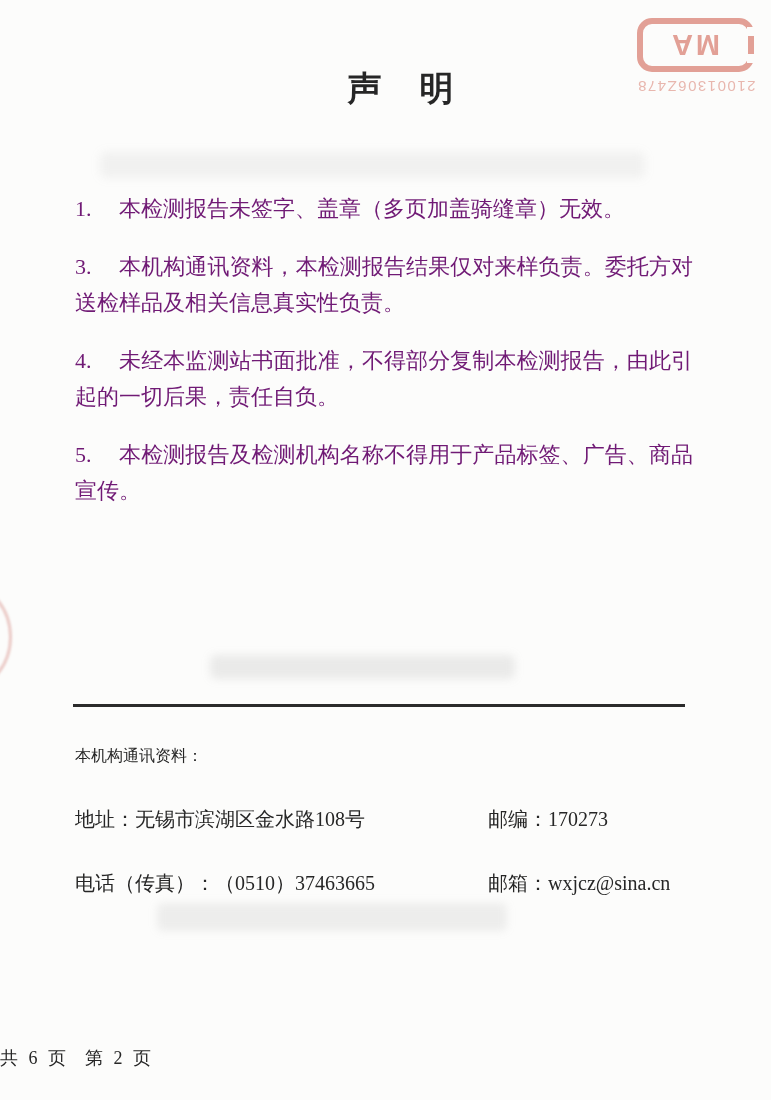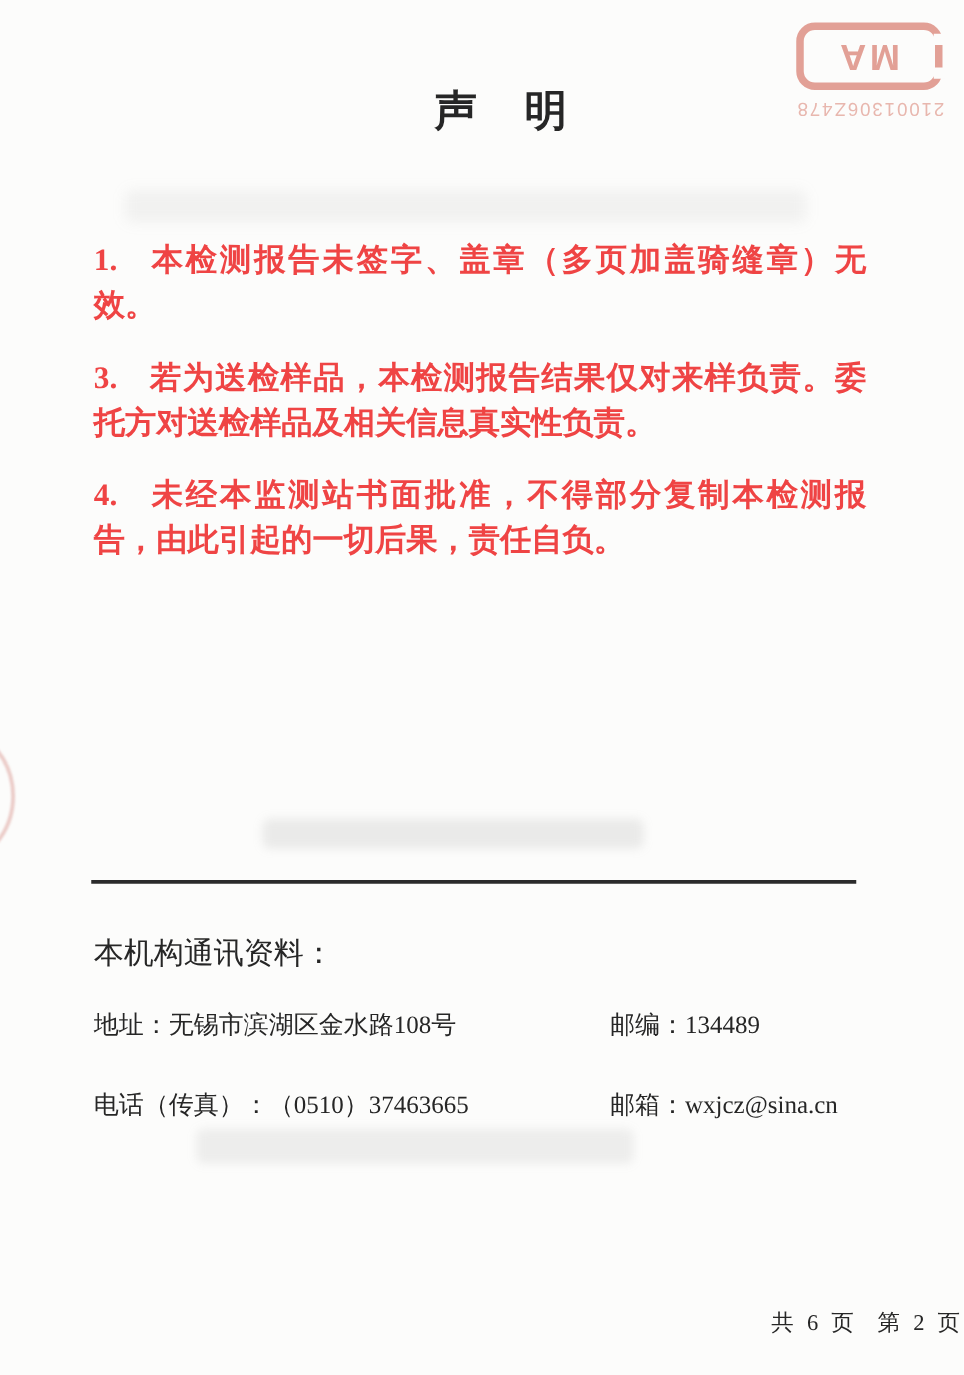--- a/index.html
+++ b/index.html
@@ -88,55 +88,54 @@
     color: #262626;
     letter-spacing: 2px;
     margin-left: 16px;
   }
 
   
   .statements {
     position: absolute;
     top: 191px; left: 75px;
     width: 618px;
-    font-size: 25px;
+    font-size: 22px;
     line-height: 36px;
     text-align: justify;
-    color: #ef4444;
-    font-weight: bold;
+    color: #701a75;
   }
   .stmt { margin: 0 0 22px 0; }
   .stmt .num { display: inline-block; width: 44px; }
 
   
   .divider {
     position: absolute;
     top: 704px; left: 73px;
     width: 612px; height: 3px;
     background: #2b2b2b;
   }
 
   
   .contact-heading {
     position: absolute;
     top: 746px; left: 75px;
-    font-size: 24px;
+    font-size: 16px;
     color: #262626;
   }
   .contact-row { position: absolute; left: 0; width: 100%; font-size: 20px; color: #262626; }
   .row-1 { top: 806px; }
   .row-2 { top: 870px; }
   .c-left  { position: absolute; left: 75px; white-space: nowrap; }
   .c-right { position: absolute; left: 488px; white-space: nowrap; }
 
   
   .page-footer {
     position: absolute;
     top: 1046px; left: 0; width: 100%;
-    text-align: right;
+    text-align: left;
     font-size: 18px;
     letter-spacing: 3px;
     color: #262626;
   }
   .footer-gap { display: inline-block; width: 16px; }
 </style>
 </head>
 <body>
 
 <div class="page">
@@ -153,31 +152,32 @@
   <div class="left-arc"></div>
 
   <div class="ghost ghost-1"></div>
   <div class="ghost ghost-2"></div>
   <div class="ghost ghost-3"></div>
 
   <h1 class="title">声　明</h1>
 
   <div class="statements">
     <p class="stmt"><span class="num">1.</span><span class="txt">本检测报告未签字、盖章（多页加盖骑缝章）无效。</span></p>
-    <p class="stmt"><span class="num">3.</span><span class="txt">若为送检样品，本检测报告结果仅对来样负责。委托方对送检样品及相关信息真实性负责。</span></p>
+    <p class="stmt"><span class="num">3.</span><span class="txt">本机构通讯资料，本检测报告结果仅对来样负责。委托方对送检样品及相关信息真实性负责。</span></p>
     <p class="stmt"><span class="num">4.</span><span class="txt">未经本监测站书面批准，不得部分复制本检测报告，由此引起的一切后果，责任自负。</span></p>
+    <p class="stmt"><span class="num">5.</span><span class="txt">本检测报告及检测机构名称不得用于产品标签、广告、商品宣传。</span></p>
   </div>
 
   <div class="divider"></div>
 
   <div class="contact-heading">本机构通讯资料：</div>
 
   <div class="contact-row row-1">
     <span class="c-left"><span>地址：</span><span>无锡市滨湖区金水路108号</span></span>
-    <span class="c-right"><span>邮编：</span><span>134489</span></span>
+    <span class="c-right"><span>邮编：</span><span>170273</span></span>
   </div>
 
   <div class="contact-row row-2">
     <span class="c-left"><span>电话（传真）：</span><span>（0510）37463665</span></span>
     <span class="c-right"><span>邮箱：</span><span>wxjcz@sina.cn</span></span>
   </div>
 
   <div class="page-footer">
     <span>共 6 页</span><span class="footer-gap"></span><span>第 2 页</span>
   </div>

